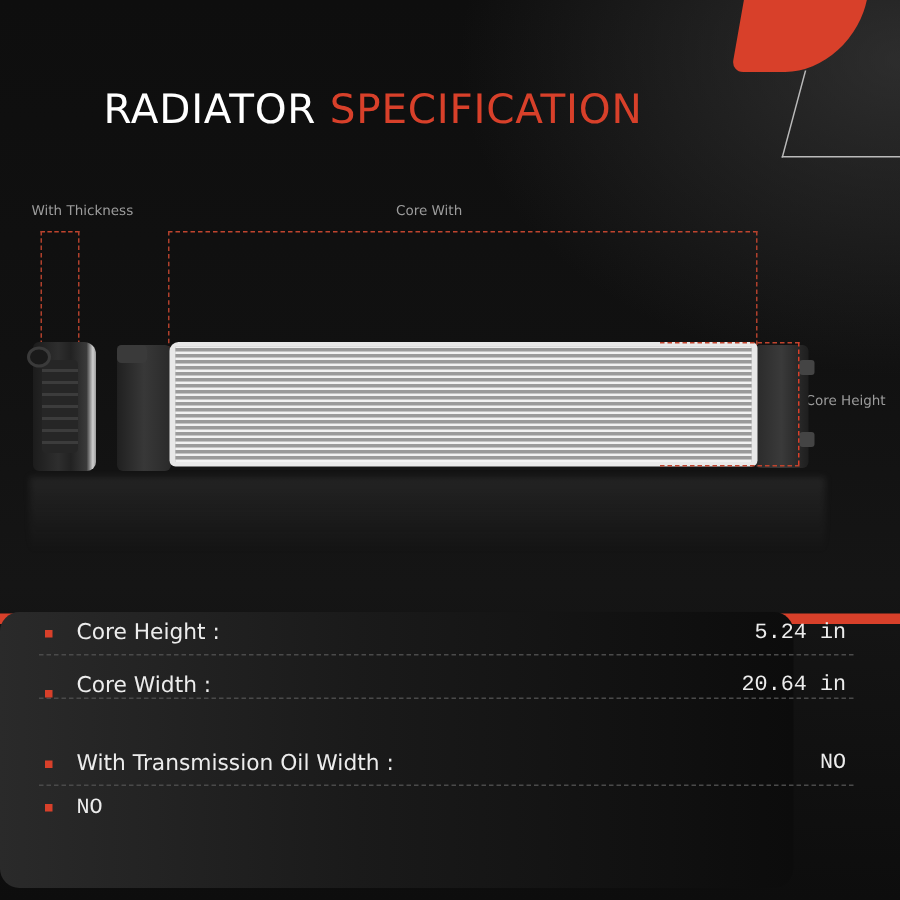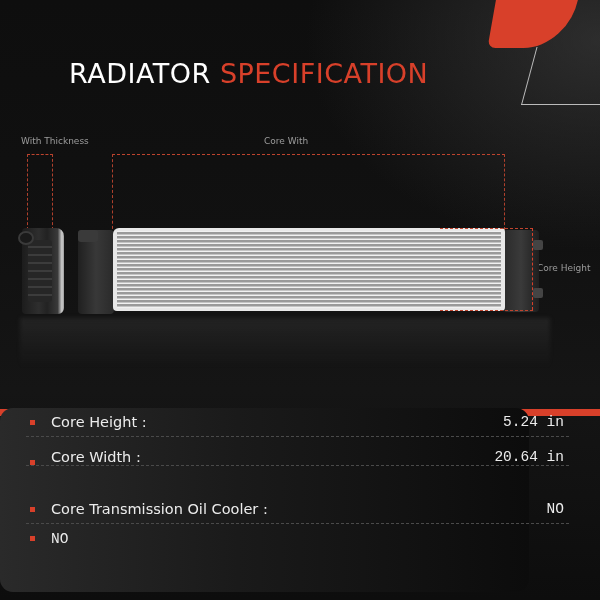--- a/index.html
+++ b/index.html
@@ -176,21 +176,21 @@
       <span class="spec-label">Core Height :</span>
       <span class="spec-value">5.24 in</span>
     </div>
     <div class="spec-row sep" style="top:29px;align-items:flex-end;">
       <span class="bullet"></span>
       <span class="spec-label">Core Width :</span>
       <span class="spec-value">20.64 in</span>
     </div>
     <div class="spec-row sep" style="top:87px;">
       <span class="bullet"></span>
-      <span class="spec-label">Core Transmission Oil Cooler :</span>
+      <span class="spec-label">With Transmission Oil Width :</span>
       <span class="spec-value">NO</span>
     </div>
     <div class="spec-row" style="top:116px;">
       <span class="bullet"></span>
       <span class="spec-value">NO</span>
     </div>
   </div>
 
 </div>
 

